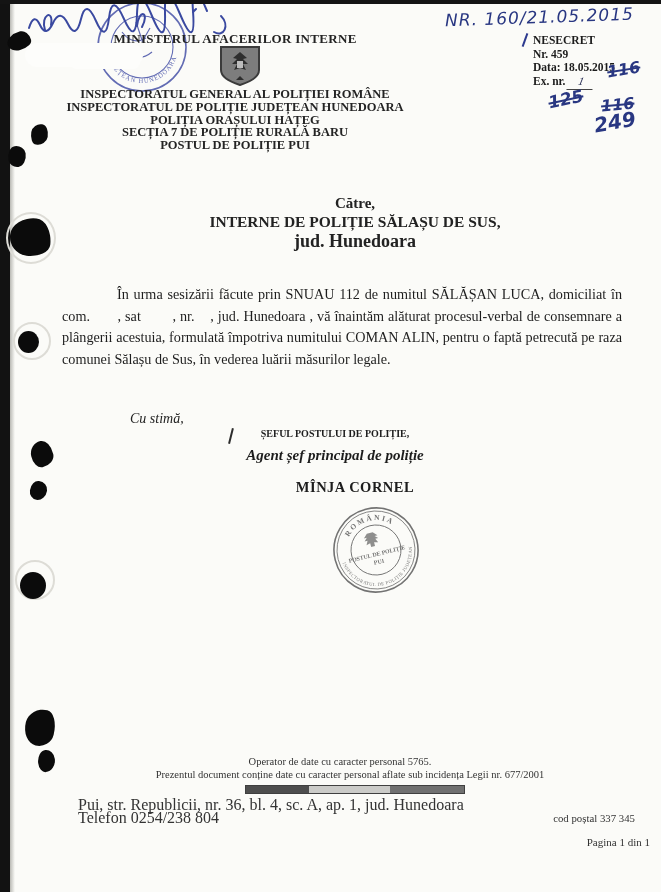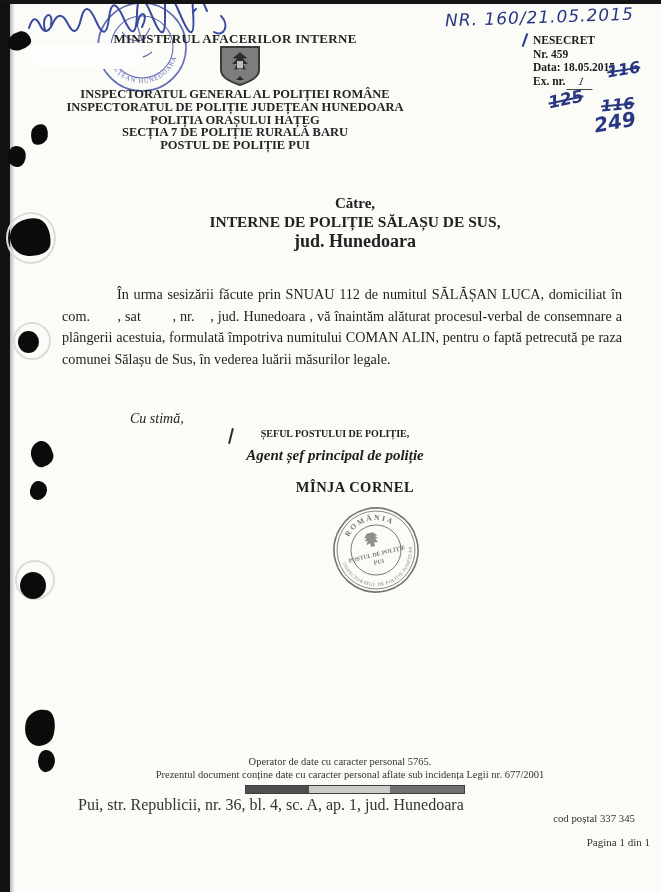--- a/index.html
+++ b/index.html
@@ -173,20 +173,21 @@
 
   <div class="foot-op">Operator de date cu caracter personal 5765.</div>
   <div class="foot-legal">Prezentul document conține date cu caracter personal aflate sub incidența Legii nr. 677/2001</div>
   <div class="redact-bar">
     <div class="s1"></div>
     <div class="s2"></div>
     <div class="s3"></div>
   </div>
   <div class="foot-addr">
     <div>Pui, str. Republicii, nr. 36, bl. 4, sc. A, ap. 1, jud. Hunedoara</div>
+    <div>Telefon 0254/238 804</div>
   </div>
   <div class="foot-postal">cod poștal 337 345</div>
   <div class="foot-page">Pagina 1 din 1</div>
 
   <div class="edge-left"></div>
   <div class="edge-left-soft"></div>
   <div class="edge-top"></div>
 
   <div class="blob" style="left:7px;top:32px;width:24px;height:18px;border-radius:65% 35% 55% 45%/55% 60% 40% 45%;transform:rotate(-15deg);"></div>
   <div class="blob" style="left:31px;top:124px;width:17px;height:21px;border-radius:55% 45% 60% 40%/45% 55% 45% 55%;transform:rotate(10deg);"></div>

